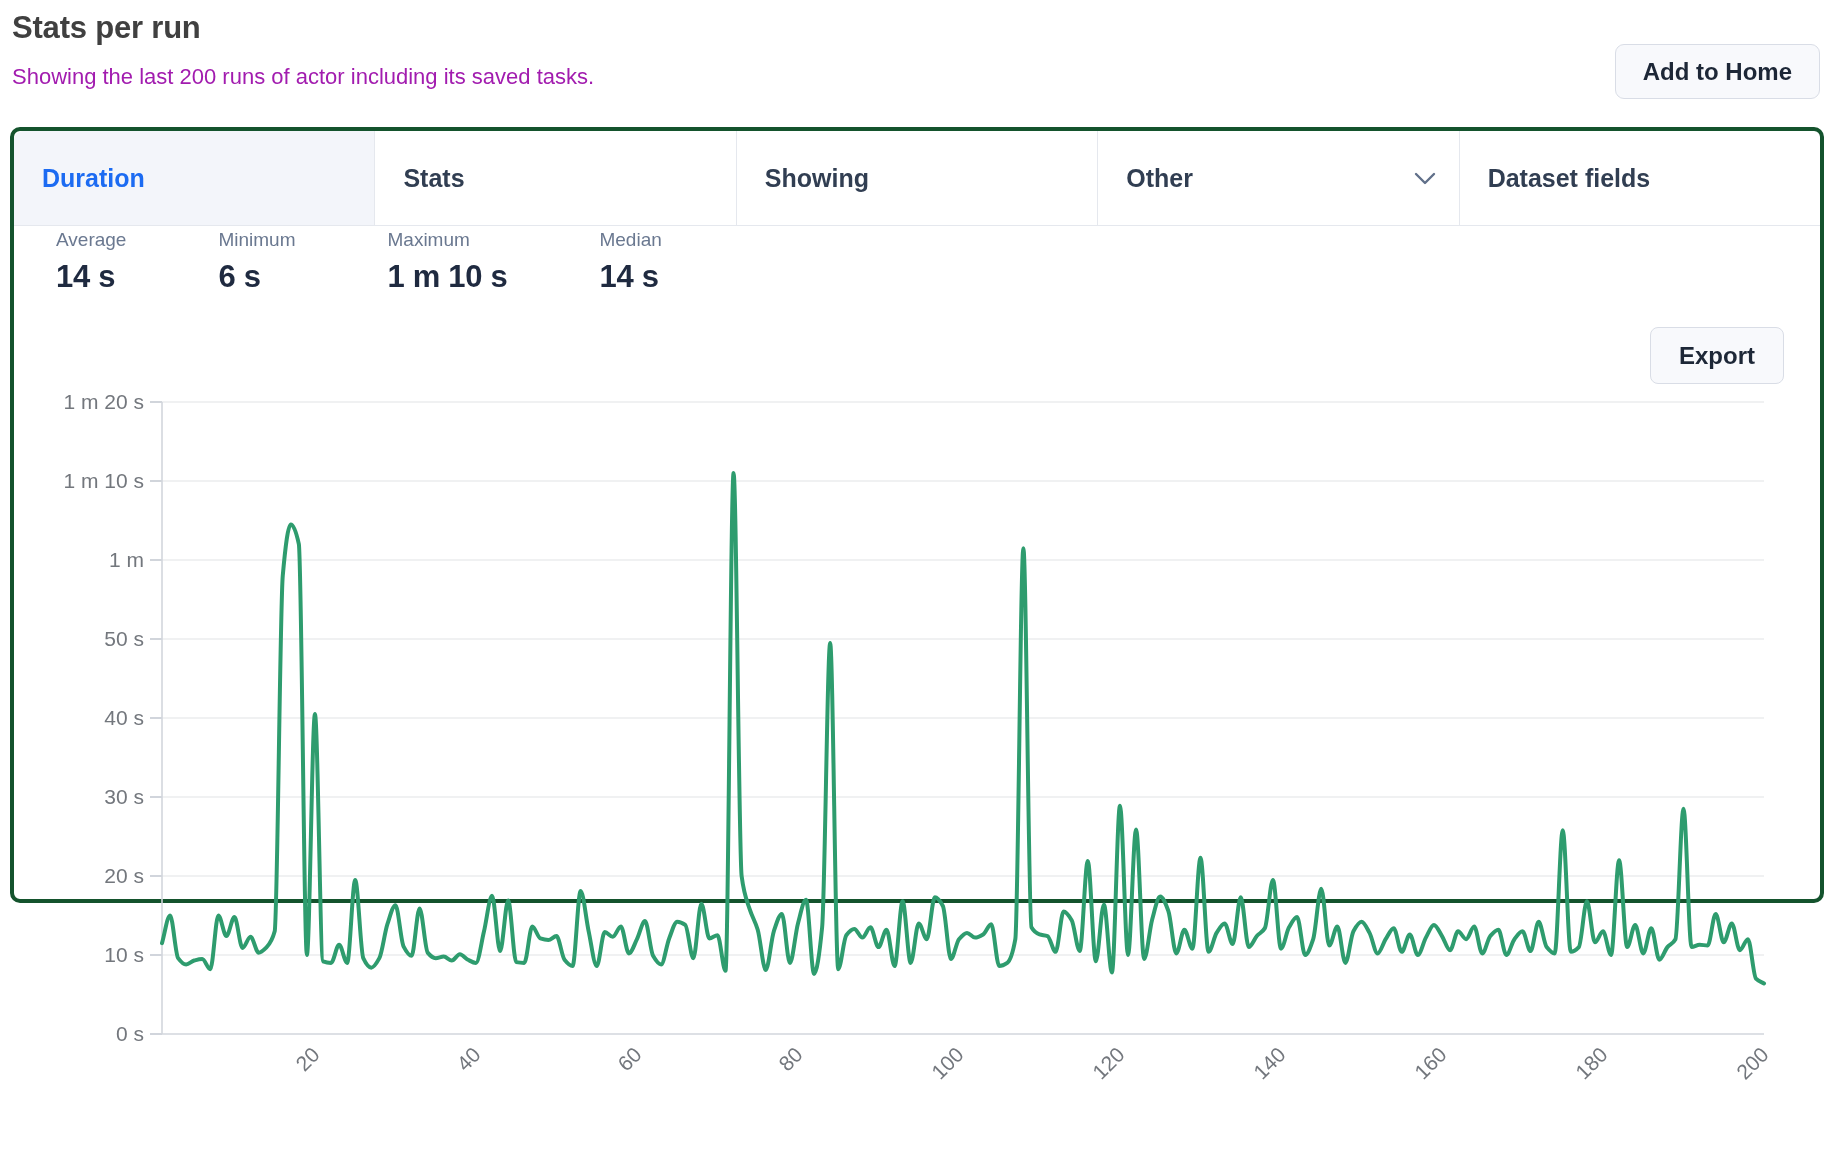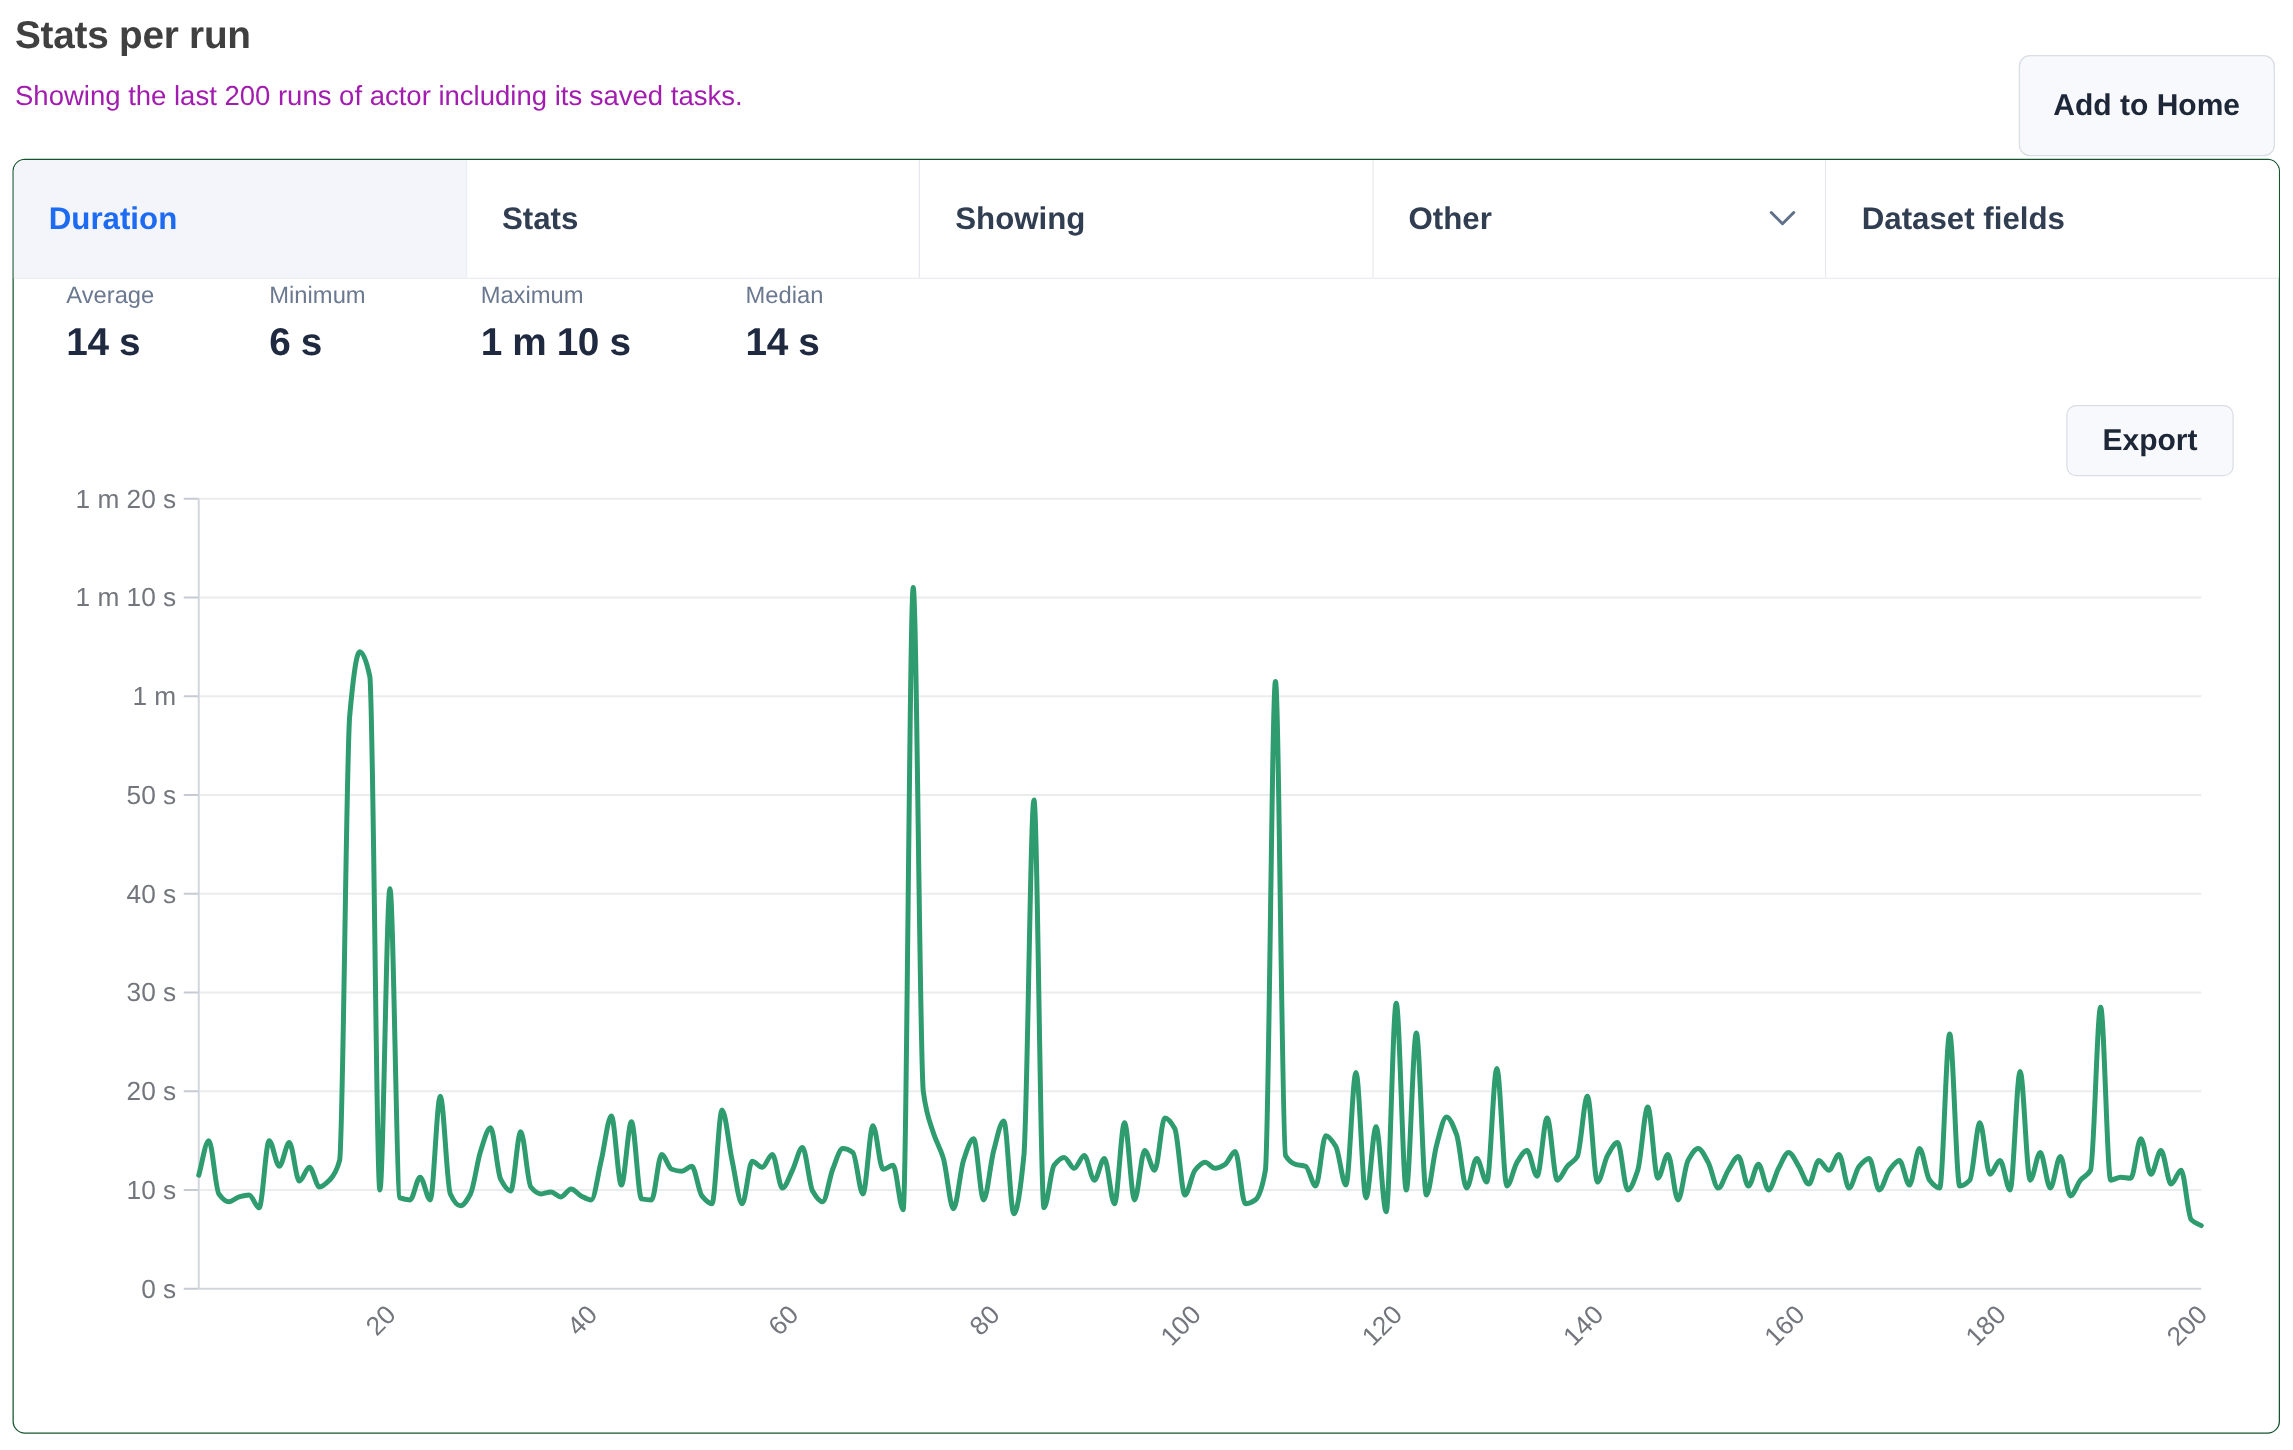--- a/index.html
+++ b/index.html
@@ -23,27 +23,27 @@
     background: #f8f9fc;
     border: 1px solid #d9dde6;
     border-radius: 9px;
     color: #1d2737;
     font-weight: 700;
     font-family: inherit;
     cursor: pointer;
   }
   .add-home-btn {
     position: absolute; right: 14px; top: 44px;
-    height: 81px; padding: 0 27px;
+    height: 55px; padding: 0 27px;
     font-size: 24px;
   }
   .card {
     position: absolute; left: 10px; top: 127px;
-    width: 1814px; height: 1020px;
-    border: 1px solid #14532d;
+    width: 1814px; height: 776px;
+    border: 4px solid #14532d;
     border-radius: 10px;
     background: #ffffff;
   }
   .tabbar {
     display: flex; height: 95px;
     border-bottom: 1px solid #e5e8ee;
   }
   .tab {
     flex: 1 1 0;
     display: flex; align-items: center;

